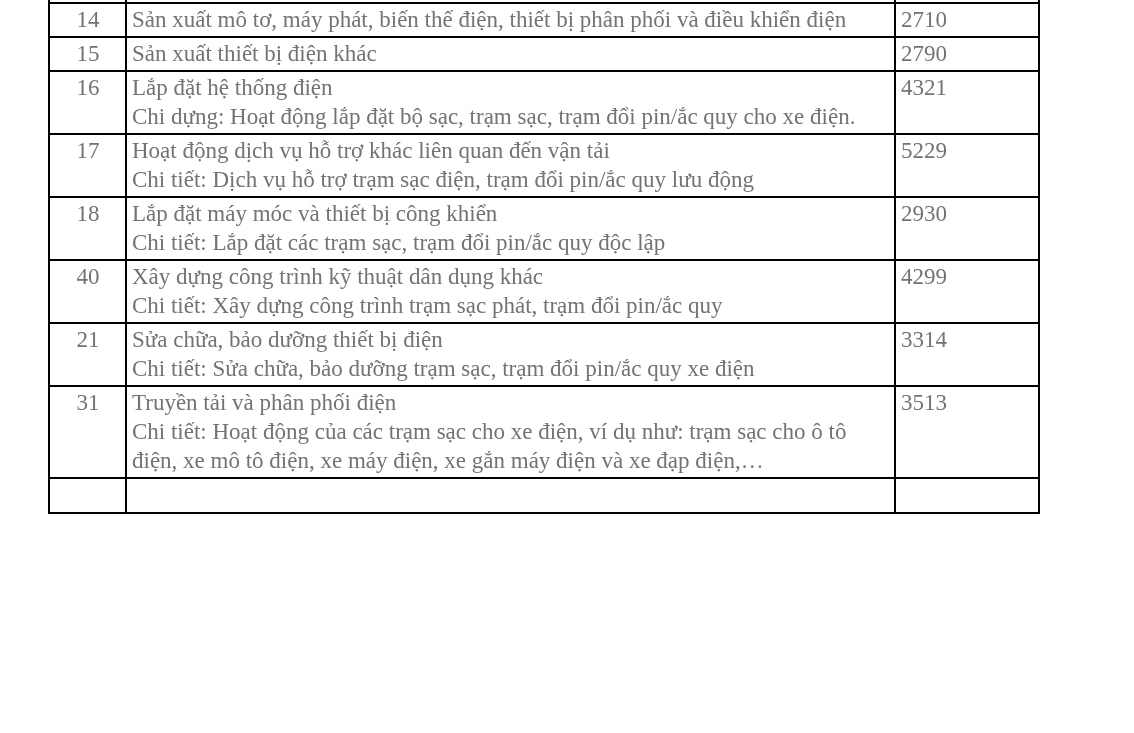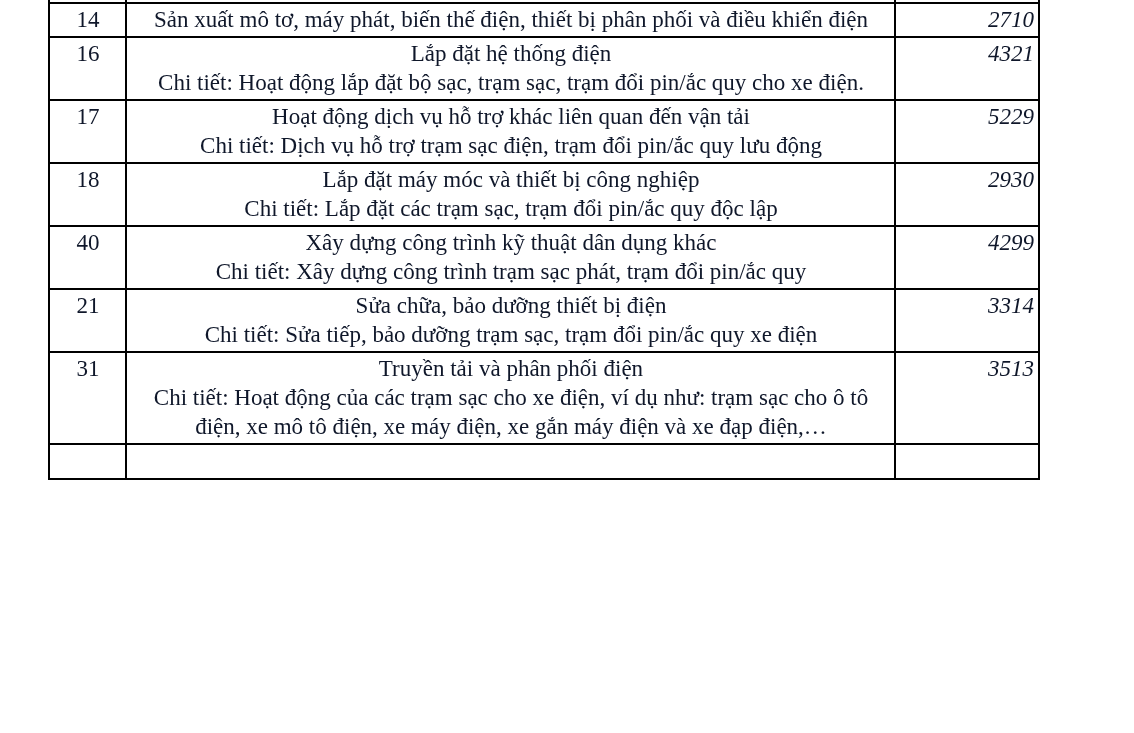--- a/index.html
+++ b/index.html
@@ -3,41 +3,41 @@
 <meta charset="utf-8">
 <style>
   html, body { margin: 0; padding: 0; background: #ffffff; }
   .page {
     position: relative;
     width: 1134px;
     height: 733px;
     overflow: hidden;
     background: #ffffff;
     font-family: "Liberation Serif", serif;
-    color: #0f172a;
+    color: #737373;
   }
   table.doc-table {
     position: absolute;
     left: 48px;
     top: -34px;
     width: 975px;
     border-collapse: collapse;
     table-layout: fixed;
   }
   table.doc-table td {
     border: 2px solid #000000;
     vertical-align: top;
     font-size: 23px;
     line-height: 29px;
     padding: 1px 4px 2px 5px;
     overflow: hidden;
   }
   td.c-no   { width: 66px;  text-align: center; padding-left: 0; padding-right: 0; }
-  td.c-desc { width: 758px; text-align: center; }
-  td.c-code { width: 133px; text-align: right; font-style: italic; }
+  td.c-desc { width: 758px; text-align: left; }
+  td.c-code { width: 133px; text-align: left; }
   tr.partial-top td    { height: 31px; }
   tr.partial-bottom td { height: 30px; }
 </style>
 </head>
 <body>
 
 <div class="page">
   <table class="doc-table">
     <tbody>
       <tr class="partial-top">
@@ -46,56 +46,63 @@
         <td class="c-code"></td>
       </tr>
       <tr>
           <td class="c-no">14</td>
           <td class="c-desc">
             <div>Sản xuất mô tơ, máy phát, biến thế điện, thiết bị phân phối và điều khiển điện</div>
           </td>
           <td class="c-code">2710</td>
         </tr>
         <tr>
+          <td class="c-no">15</td>
+          <td class="c-desc">
+            <div>Sản xuất thiết bị điện khác</div>
+          </td>
+          <td class="c-code">2790</td>
+        </tr>
+        <tr>
           <td class="c-no">16</td>
           <td class="c-desc">
             <div>Lắp đặt hệ thống điện</div>
-            <div>Chi tiết: Hoạt động lắp đặt bộ sạc, trạm sạc, trạm đổi pin/ắc quy cho xe điện.</div>
+            <div>Chi dựng: Hoạt động lắp đặt bộ sạc, trạm sạc, trạm đổi pin/ắc quy cho xe điện.</div>
           </td>
           <td class="c-code">4321</td>
         </tr>
         <tr>
           <td class="c-no">17</td>
           <td class="c-desc">
             <div>Hoạt động dịch vụ hỗ trợ khác liên quan đến vận tải</div>
             <div>Chi tiết: Dịch vụ hỗ trợ trạm sạc điện, trạm đổi pin/ắc quy lưu động</div>
           </td>
           <td class="c-code">5229</td>
         </tr>
         <tr>
           <td class="c-no">18</td>
           <td class="c-desc">
-            <div>Lắp đặt máy móc và thiết bị công nghiệp</div>
+            <div>Lắp đặt máy móc và thiết bị công khiển</div>
             <div>Chi tiết: Lắp đặt các trạm sạc, trạm đổi pin/ắc quy độc lập</div>
           </td>
           <td class="c-code">2930</td>
         </tr>
         <tr>
           <td class="c-no">40</td>
           <td class="c-desc">
             <div>Xây dựng công trình kỹ thuật dân dụng khác</div>
             <div>Chi tiết: Xây dựng công trình trạm sạc phát, trạm đổi pin/ắc quy</div>
           </td>
           <td class="c-code">4299</td>
         </tr>
         <tr>
           <td class="c-no">21</td>
           <td class="c-desc">
             <div>Sửa chữa, bảo dưỡng thiết bị điện</div>
-            <div>Chi tiết: Sửa tiếp, bảo dưỡng trạm sạc, trạm đổi pin/ắc quy xe điện</div>
+            <div>Chi tiết: Sửa chữa, bảo dưỡng trạm sạc, trạm đổi pin/ắc quy xe điện</div>
           </td>
           <td class="c-code">3314</td>
         </tr>
         <tr>
           <td class="c-no">31</td>
           <td class="c-desc">
             <div>Truyền tải và phân phối điện</div>
             <div>Chi tiết: Hoạt động của các trạm sạc cho xe điện, ví dụ như: trạm sạc cho ô tô điện, xe mô tô điện, xe máy điện, xe gắn máy điện và xe đạp điện,…</div>
           </td>
           <td class="c-code">3513</td>

